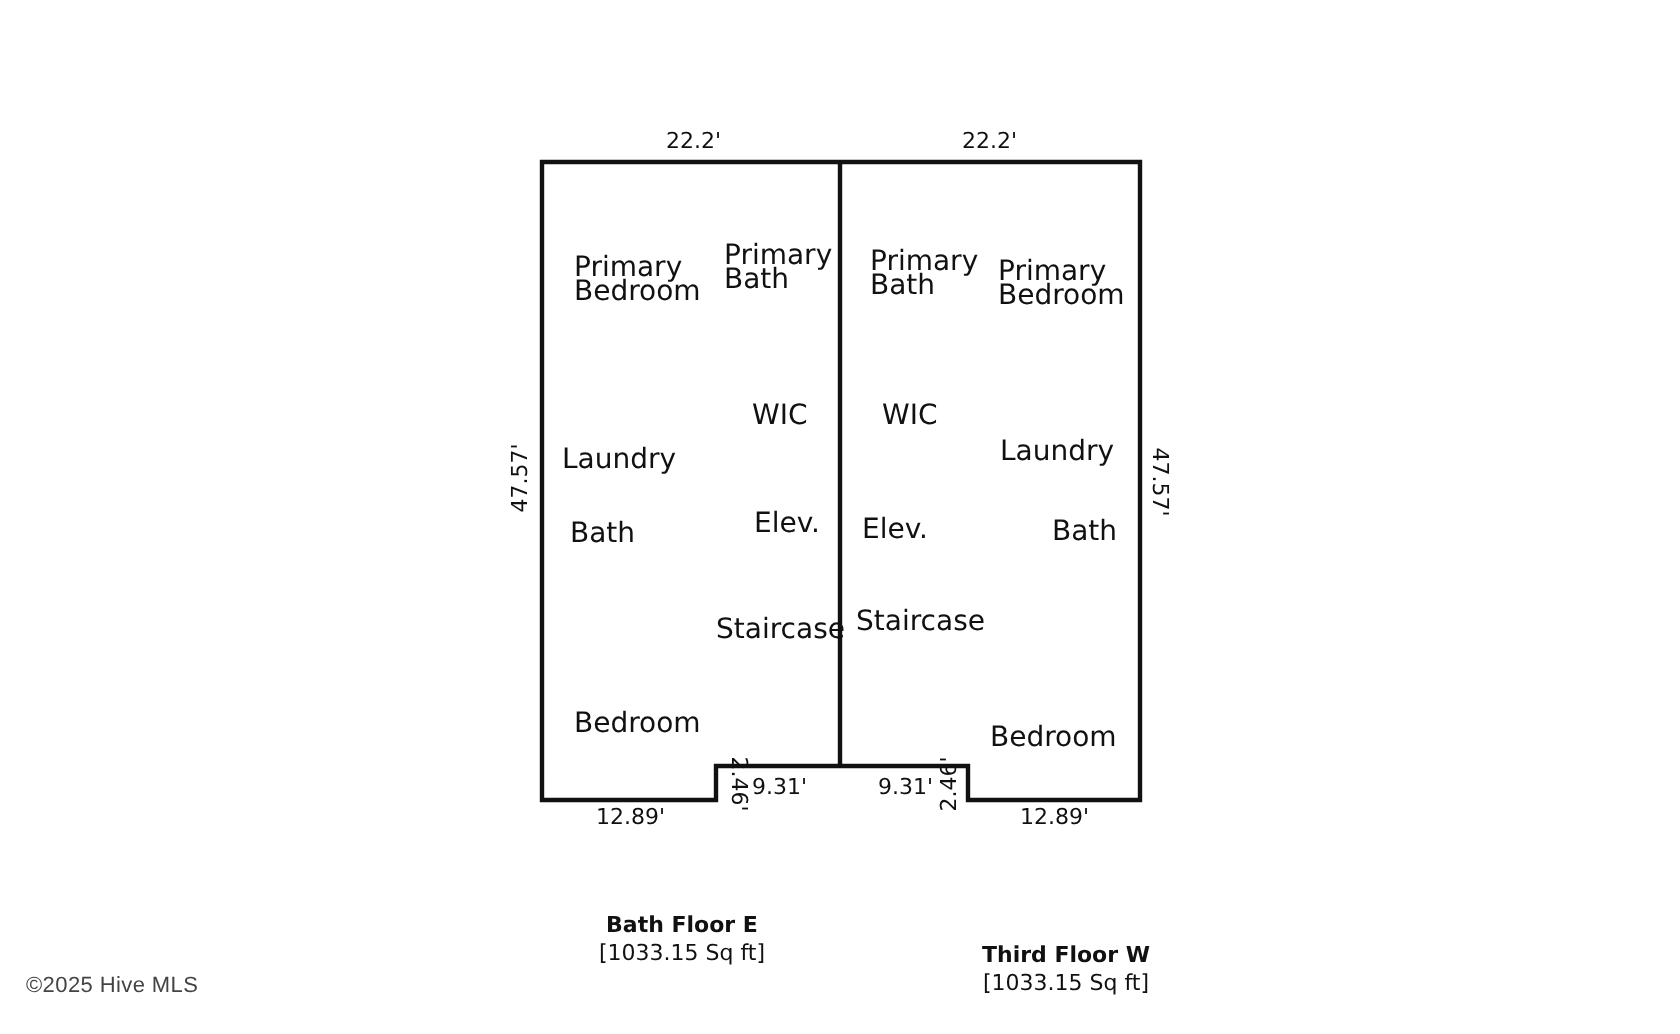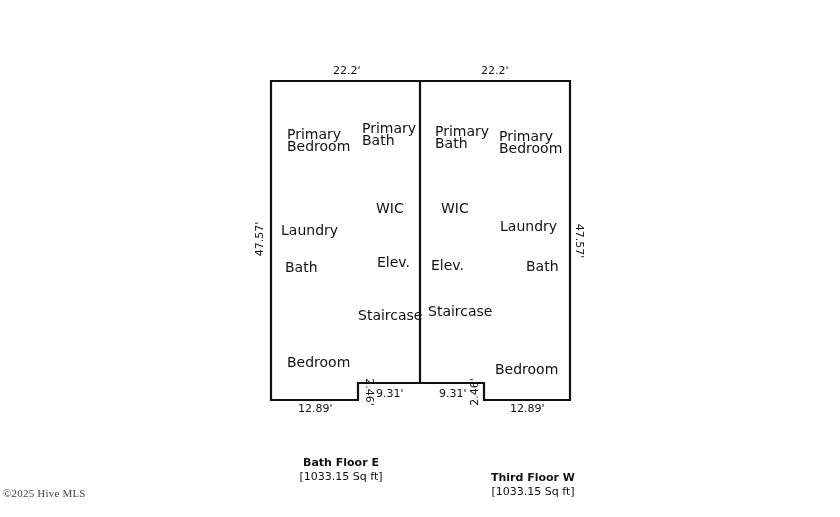--- a/index.html
+++ b/index.html
@@ -6,22 +6,22 @@
   body { width: 840px; height: 517px; position: relative; overflow: hidden;
          font-family: "DejaVu Sans", "Liberation Sans", sans-serif; color: #111; }
   svg.plan { position: absolute; left: 0; top: 0; }
   .lbl { position: absolute; font-size: 14px; line-height: 12px; white-space: nowrap; color: #111; }
   .dim { position: absolute; font-size: 11px; line-height: 12px; white-space: nowrap; color: #111; }
   .rot-l { transform: rotate(-90deg); transform-origin: center center; }
   .rot-r { transform: rotate(90deg); transform-origin: center center; }
   .caption { position: absolute; text-align: center; font-size: 11px; line-height: 14px; }
   .caption .title { font-weight: bold; display: block; }
   .caption .area { display: block; }
-  .watermark { position: absolute; left: 3px; top: 487px; font-size: 11px; color: #444;
-               font-family: Liberation Serif, serif; letter-spacing: 0.2px; }
+  .watermark { position: absolute; left: 13px; top: 487px; font-size: 11px; color: #444;
+               font-family: Liberation Sans, sans-serif; letter-spacing: 0.2px; }
 </style>
 </head>
 <body>
 
 <svg class="plan" width="840" height="517">
   <path d="M271 81 L570 81 L570 400 L484 400 L484 383 L358 383 L358 400 L271 400 Z" fill="none" stroke="#111" stroke-width="2.2"></path>
   <line x1="420" y1="81" x2="420" y2="383" stroke="#111" stroke-width="2.2"></line>
 </svg>
 
 <div class="dim" style="left:333px;top:65px;">22.2'</div>

